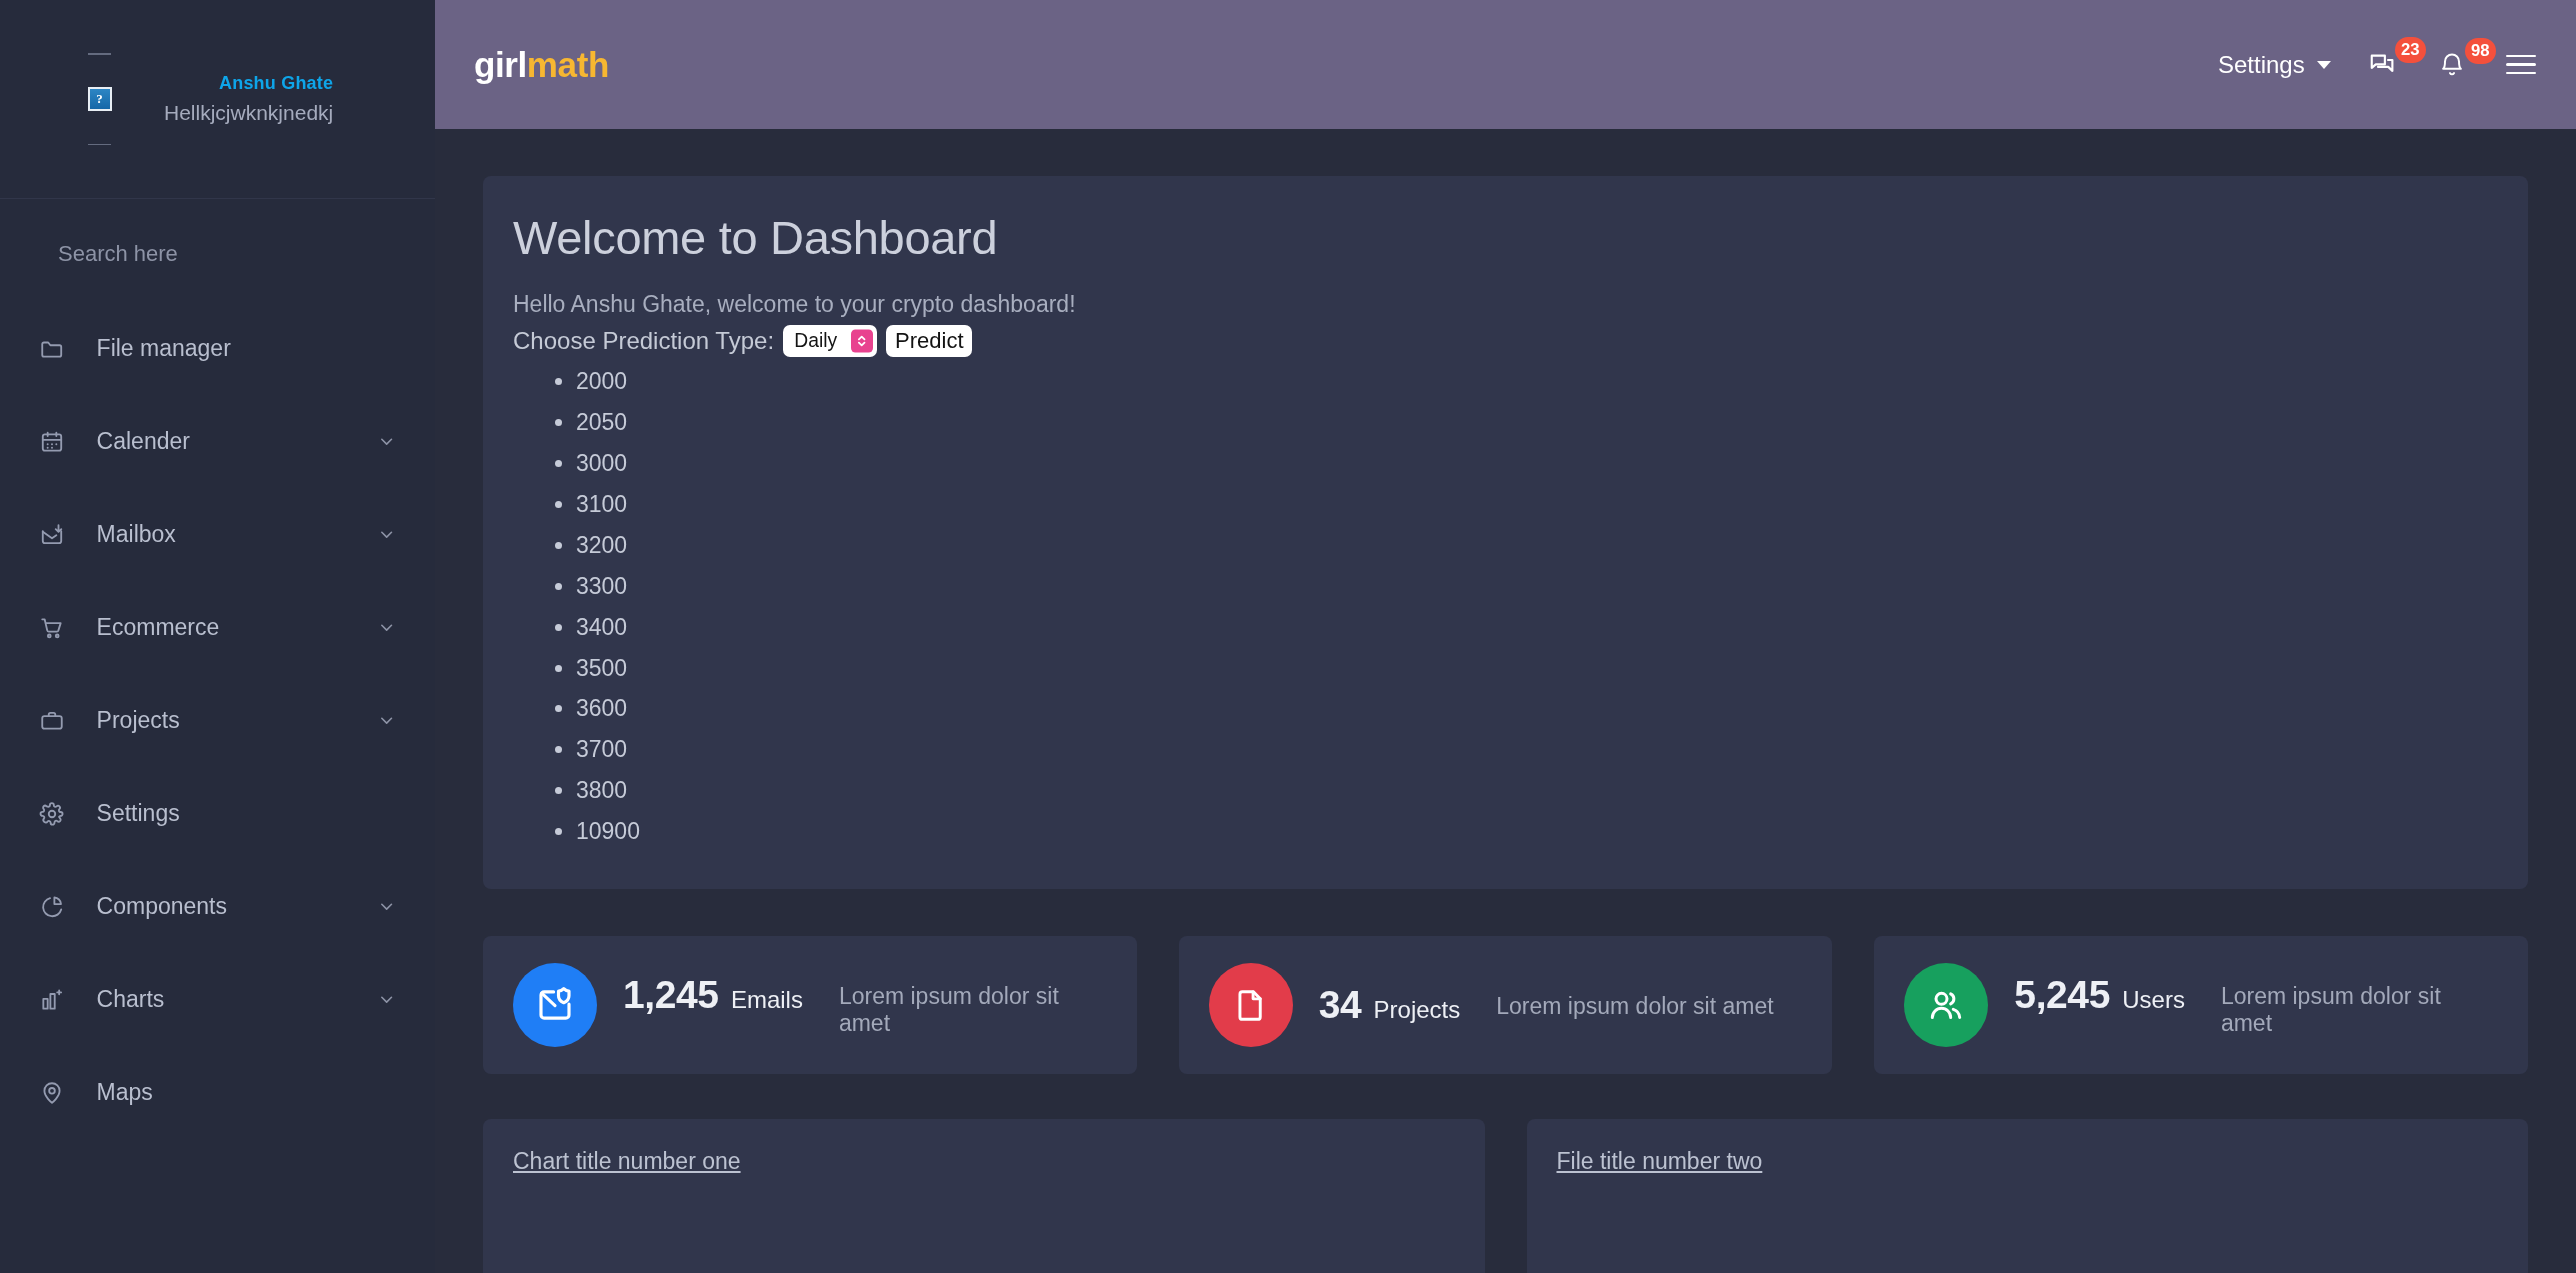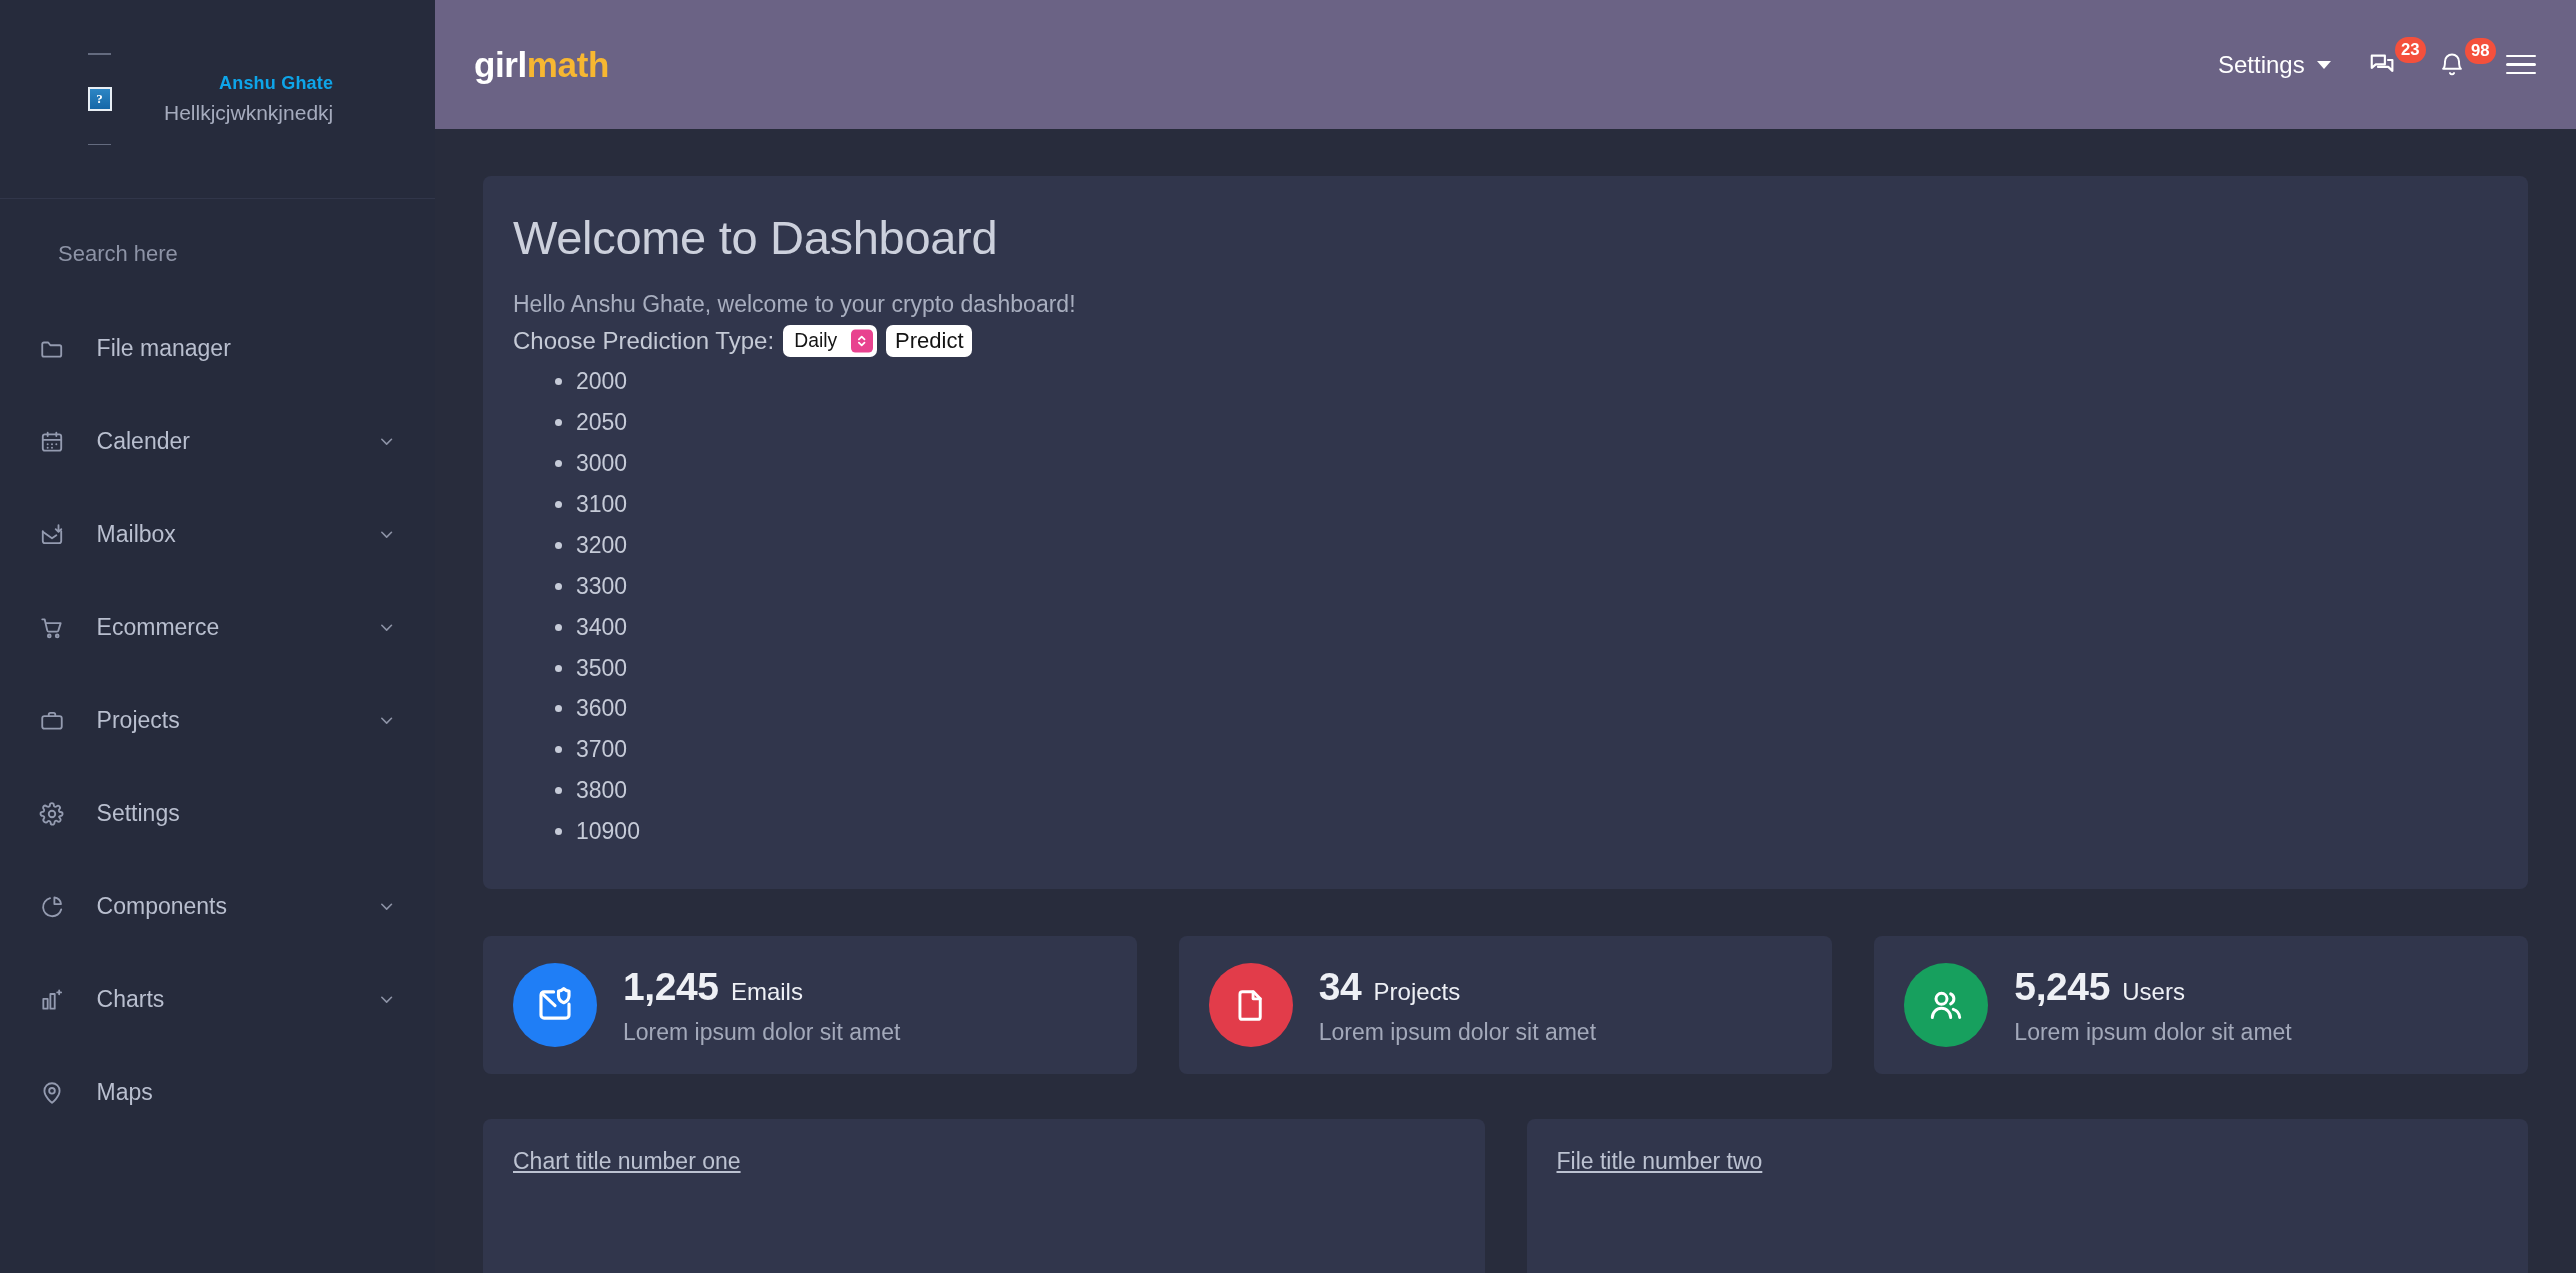--- a/index.html
+++ b/index.html
@@ -350,21 +350,21 @@
     width: 84px;
     height: 84px;
     min-width: 84px;
     border-radius: 50%;
     display: flex;
     align-items: center;
     justify-content: center;
     margin-right: 26px;
   }
   .stat-circle svg { display: block; }
-  .stat-body { display: flex; flex-direction: column; }
+  .stat-body { display: flex; flex-direction: row; gap: 36px; }
   .stat-top { display: flex; align-items: baseline; }
   .stat-number {
     color: #eef0f5;
     font-size: 39px;
     font-weight: bold;
     letter-spacing: -0.4px;
   }
   .stat-unit {
     color: #eef0f5;
     font-size: 24px;

